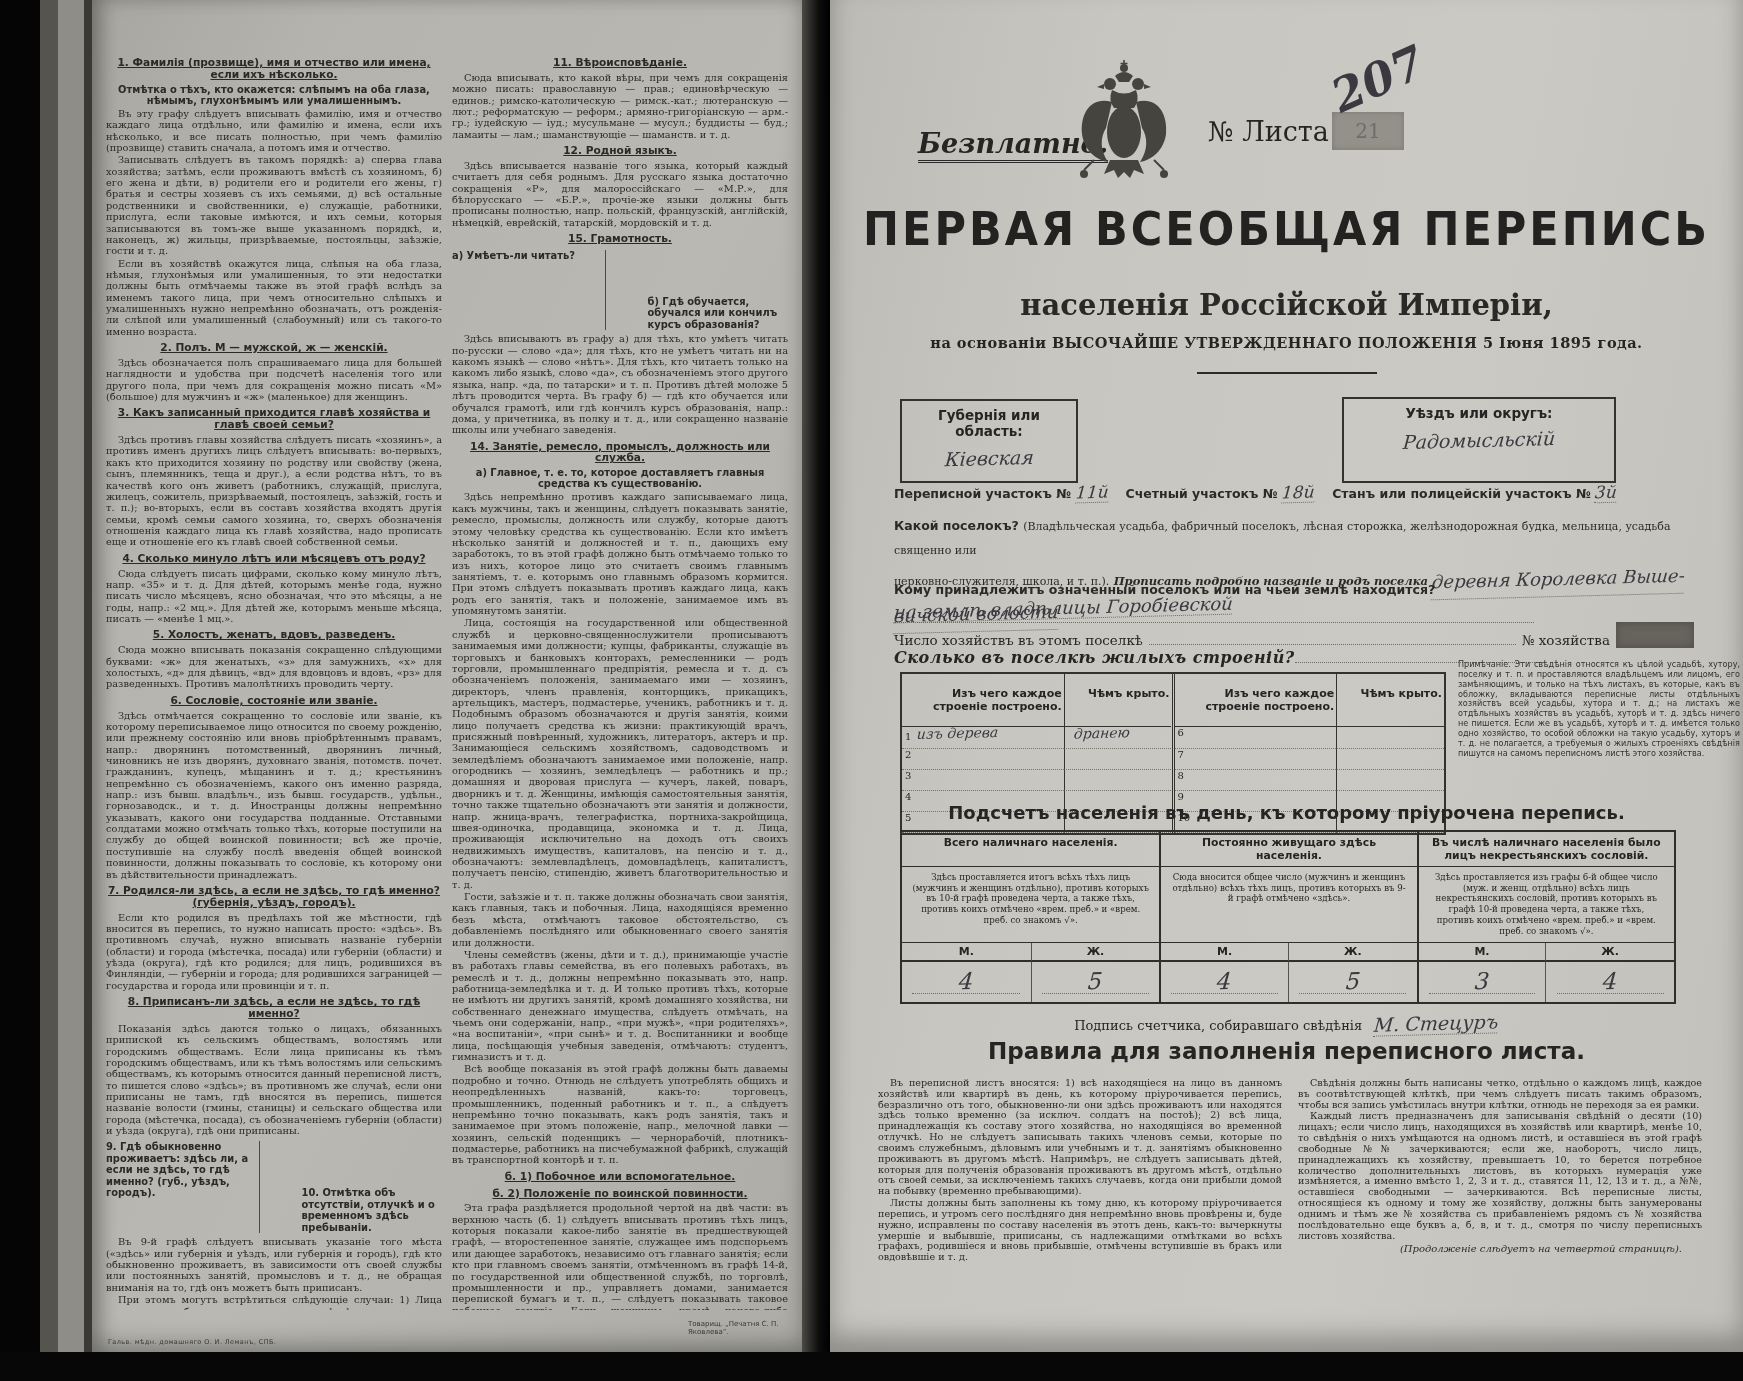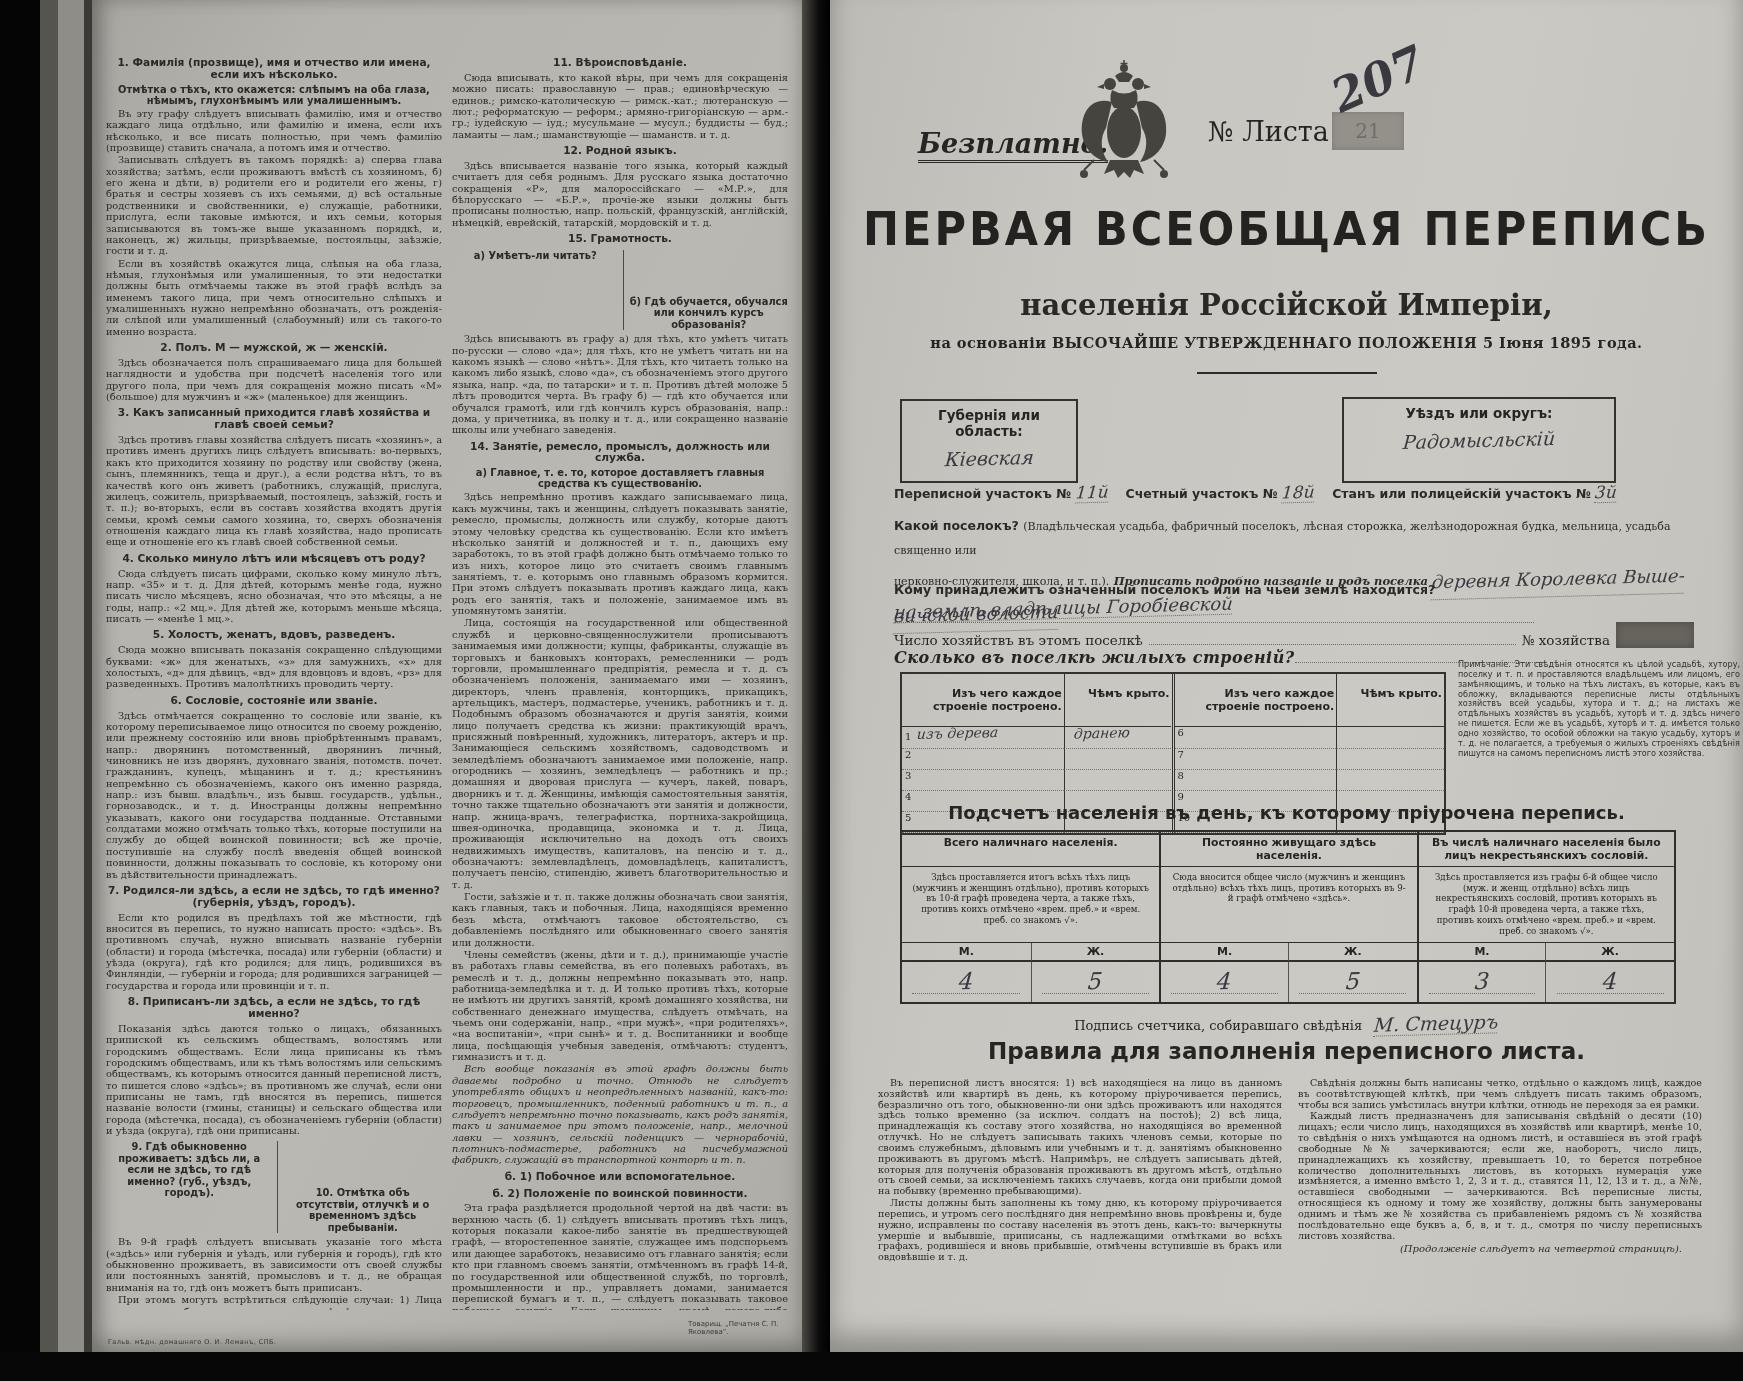--- a/index.html
+++ b/index.html
@@ -16,26 +16,26 @@
   #right-page{position:absolute;left:830px;top:0;width:913px;height:1352px;
     background:linear-gradient(100deg,#bdbbb5 0%,#c8c6c0 25%,#cbc9c3 60%,#c2c0ba 100%);
     box-shadow:inset 0 -16px 24px rgba(0,0,0,.28);}
   .bottom-band{position:absolute;left:0;top:1352px;width:1743px;height:29px;background:#070707;}
 
   
   .cols{position:absolute;left:14px;top:52px;width:682px;height:1258px;display:flex;gap:10px;overflow:hidden;}
   .icol{width:336px;height:100%;overflow:hidden;}
   .blk{font-size:9.8px;line-height:1.16;text-align:justify;text-indent:12px;margin:0 0 1px 0;color:#2b2a27;}
   .blk.h{font-family:"DejaVu Sans",sans-serif;font-weight:bold;text-align:center;text-indent:0;
-         font-size:10.6px;line-height:1.12;margin:5px 0 3px;}
+         font-size:10.6px;line-height:1.12;margin:5px 0 3px;text-decoration:underline;}
   .blk.sh{font-family:"DejaVu Sans",sans-serif;font-weight:bold;text-align:center;text-indent:0;
          font-size:9.9px;line-height:1.12;margin:3px 0 2px;}
-  .blk.pi{font-style:italic;}
+  .blk.pi{}
   .blk.twin{display:flex;text-indent:0;font-family:"DejaVu Sans",sans-serif;font-weight:bold;
-         font-size:9.9px;text-align:center;margin:5px 0 3px;}
+         font-size:9.9px;text-align:left;margin:5px 0 3px;gap:37px;}
   .blk.twin .t1{flex:1.05;border-right:1px solid #4a4945;padding-right:5px;}
   .blk.twin .t2{flex:1;padding-left:5px;margin-top:46px;}
   .blk .t2:empty{display:none;}
   .pfoot{position:absolute;font-family:"DejaVu Sans",sans-serif;color:#3a3936;}
   #foot-l{left:16px;top:1338px;font-size:6.5px;letter-spacing:.4px;}
   #foot-r{left:596px;top:1320px;font-size:7px;}
 
   
   .rp{position:absolute;}
   #free-lbl{left:88px;top:128px;font-size:27px;font-style:italic;font-weight:bold;

